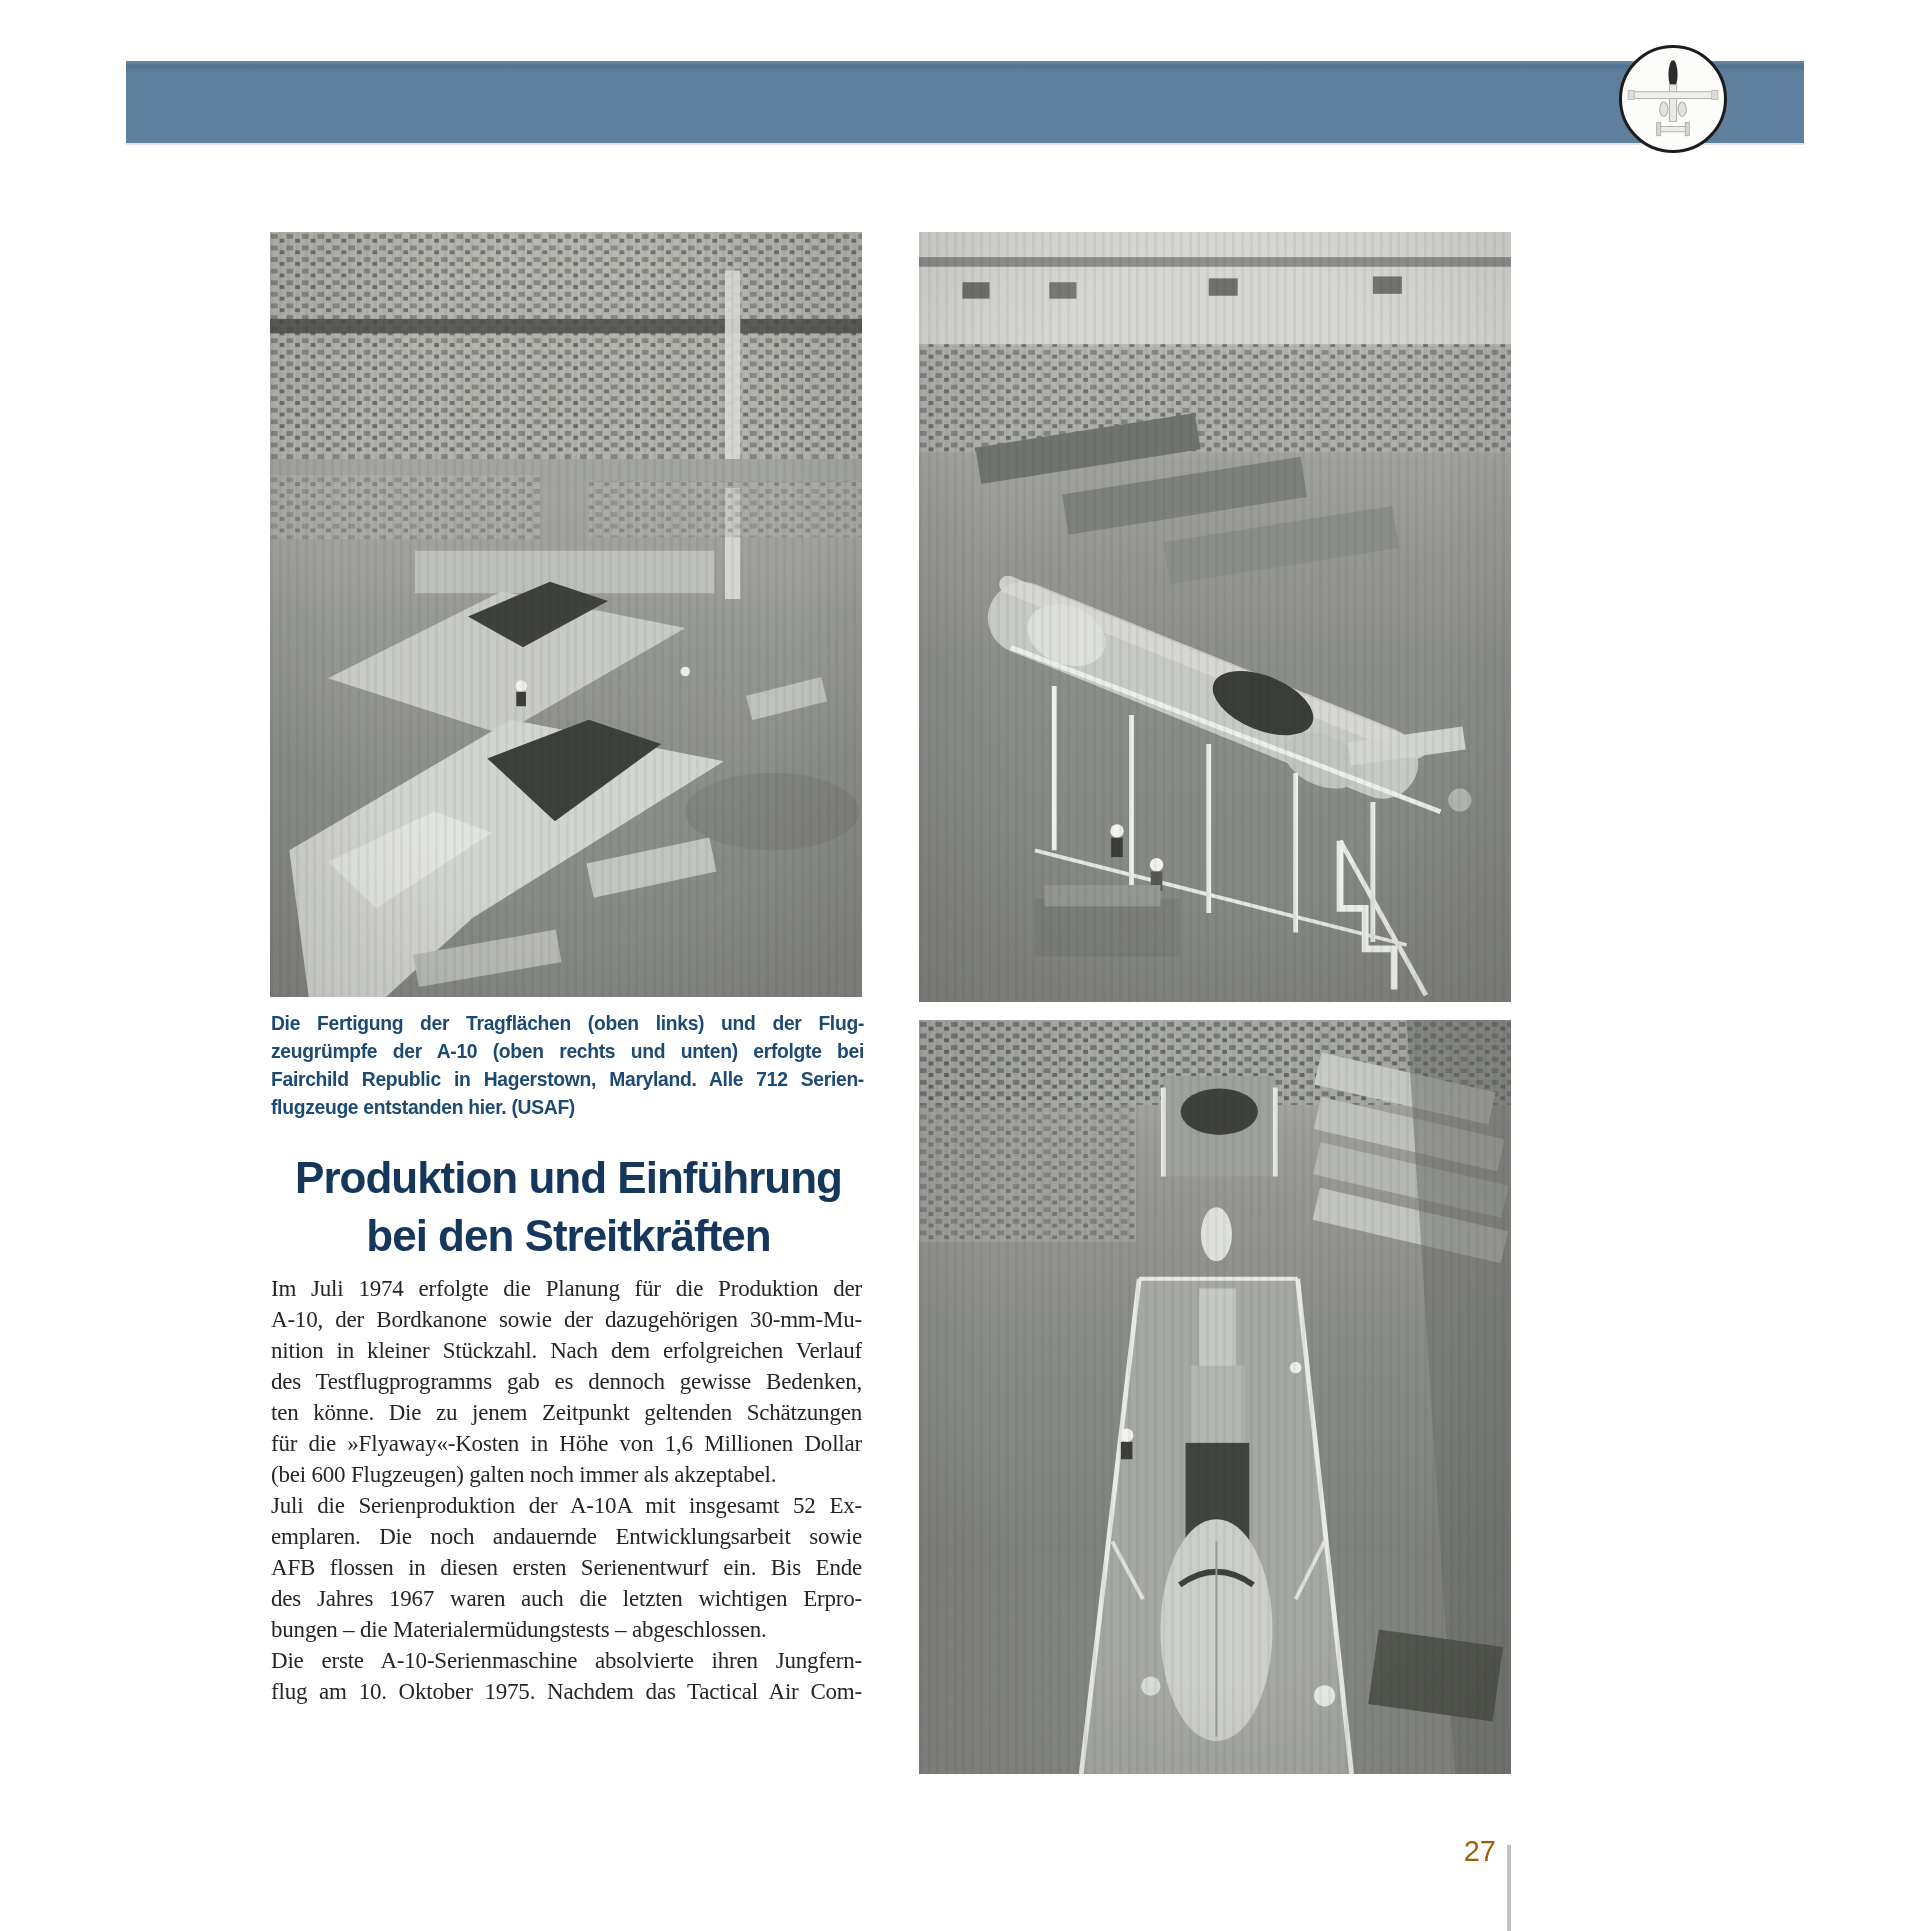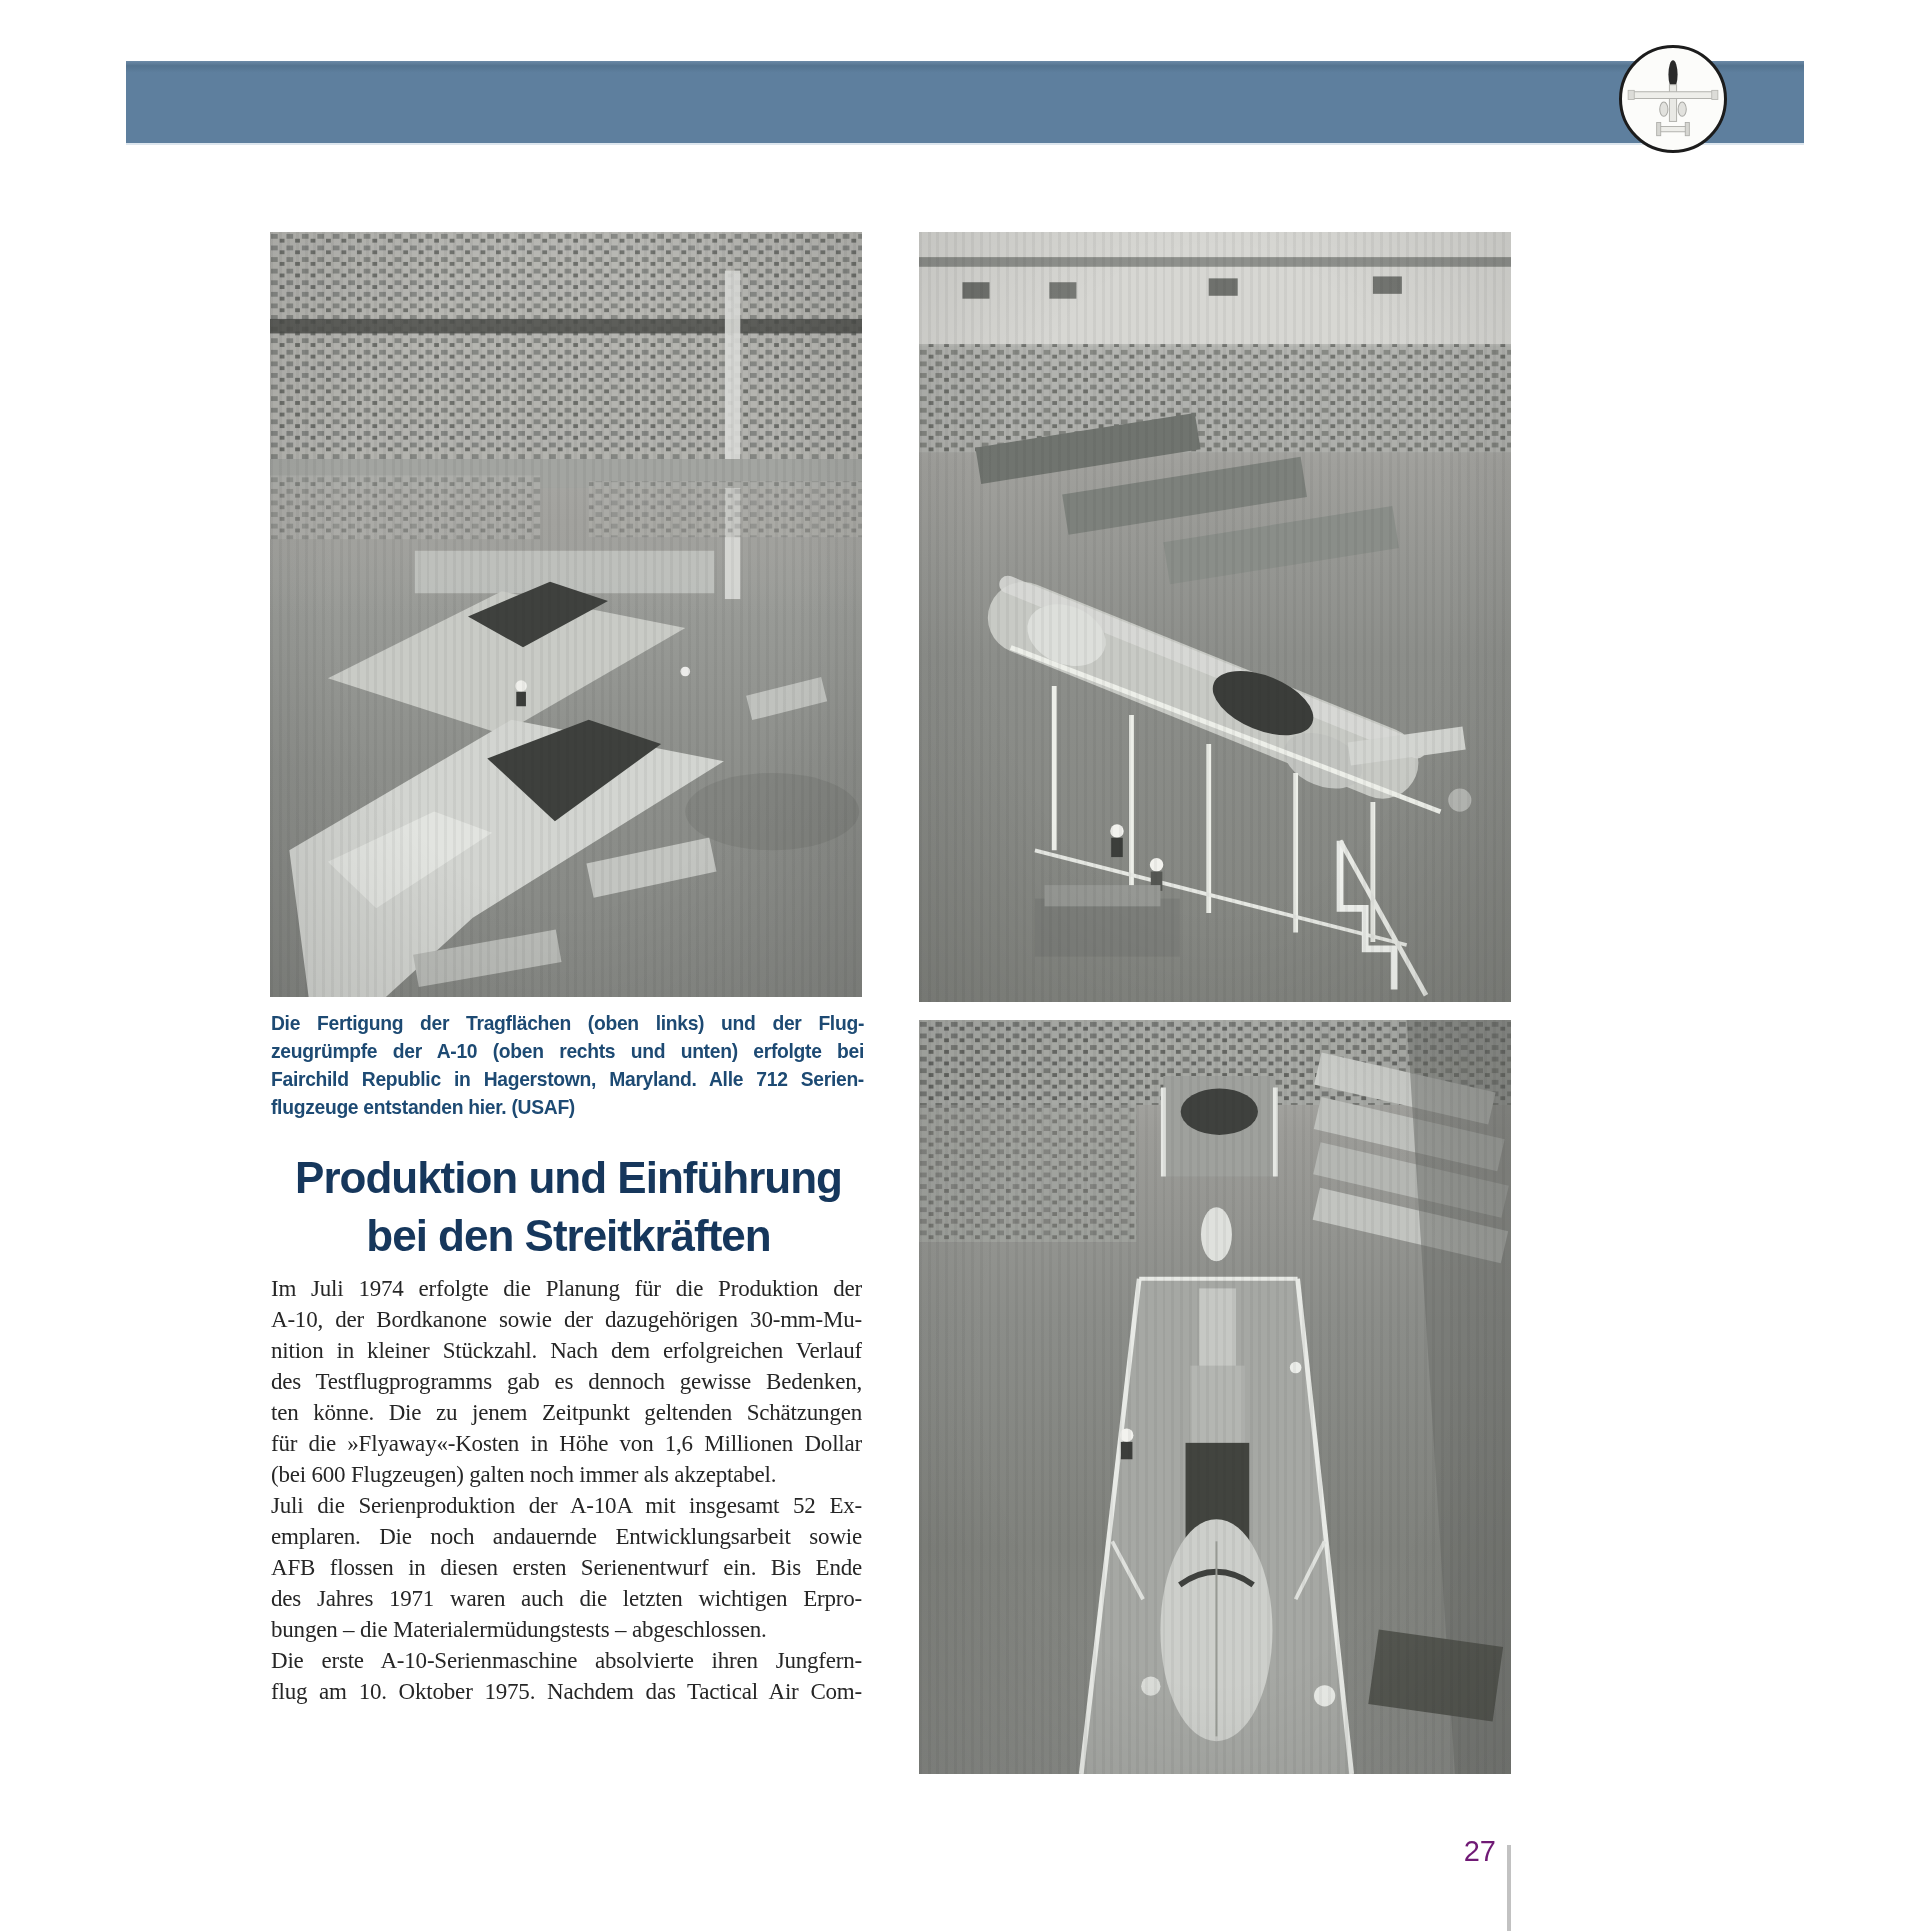--- a/index.html
+++ b/index.html
@@ -60,21 +60,21 @@
     position:absolute;left:271px;top:1273px;width:591px;
     font-family:"Liberation Serif",serif;
     font-size:23px;line-height:31px;letter-spacing:-0.2px;color:#262626;
   }
   .bline{white-space:nowrap;overflow:hidden;text-align:justify;text-align-last:justify;}
   .bline.last{text-align-last:left;}
 
   
   .page-number{
     position:absolute;left:1390px;top:1835px;width:106px;text-align:right;
-    font-family:"Liberation Sans",sans-serif;font-size:29px;color:#701a75;
+    font-family:"Liberation Sans",sans-serif;font-size:29px;color:#a16207;
   }
   .footer-rule{
     position:absolute;left:1507px;top:1845px;width:3.9px;height:86px;background:#c2c2c2;
   }
 </style>
 </head>
 <body>
 
 <div class="header-bar"></div>
 <div class="logo-circle">
@@ -224,21 +224,21 @@
     <div class="bline">Im Juli 1974 erfolgte die Planung für die Produktion der</div>
     <div class="bline">A-10, der Bordkanone sowie der dazugehörigen 30-mm-Mu-</div>
     <div class="bline">nition in kleiner Stückzahl. Nach dem erfolgreichen Verlauf</div>
     <div class="bline">des Testflugprogramms gab es dennoch gewisse Bedenken,</div>
     <div class="bline">ten könne. Die zu jenem Zeitpunkt geltenden Schätzungen</div>
     <div class="bline">für die »Flyaway«-Kosten in Höhe von 1,6 Millionen Dollar</div>
     <div class="bline last">(bei 600 Flugzeugen) galten noch immer als akzeptabel.</div>
     <div class="bline">Juli die Serienproduktion der A-10A mit insgesamt 52 Ex-</div>
     <div class="bline">emplaren. Die noch andauernde Entwicklungsarbeit sowie</div>
     <div class="bline">AFB flossen in diesen ersten Serienentwurf ein. Bis Ende</div>
-    <div class="bline">des Jahres 1971 waren auch die letzten wichtigen Erpro-</div>
+    <div class="bline">des Jahres 1967 waren auch die letzten wichtigen Erpro-</div>
     <div class="bline last">bungen – die Materialermüdungstests – abgeschlossen.</div>
     <div class="bline">Die erste A-10-Serienmaschine absolvierte ihren Jungfern-</div>
     <div class="bline">flug am 10. Oktober 1975. Nachdem das Tactical Air Com-</div>
   </div>
 
 <div class="page-number">27</div>
 <div class="footer-rule"></div>
 
 
 </body></html>

